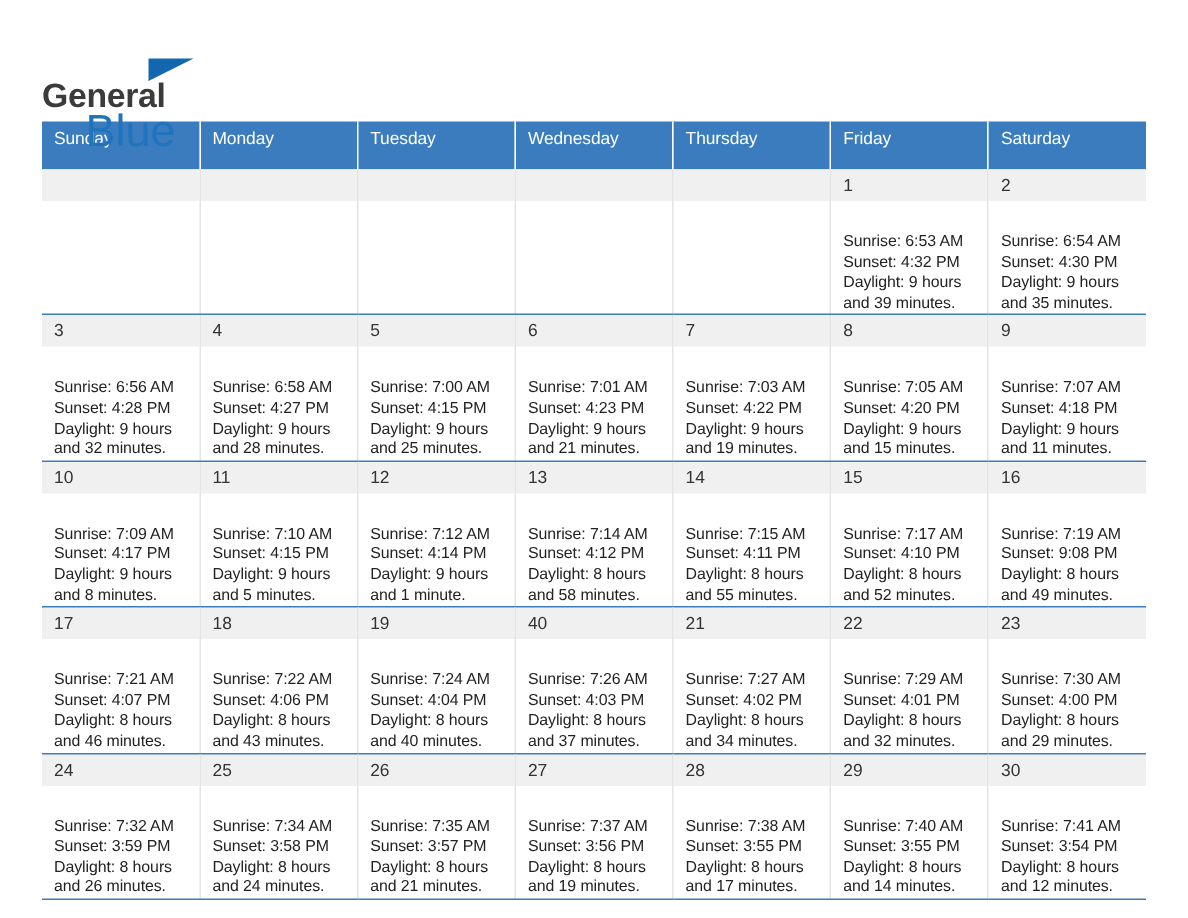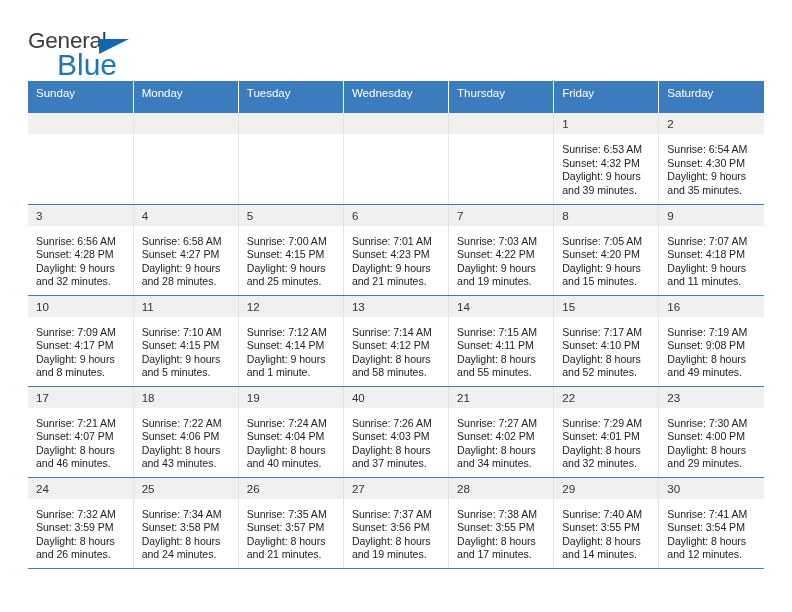--- a/index.html
+++ b/index.html
@@ -32,21 +32,22 @@
     position: relative;
     width: 115px;
     height: 46px;
     line-height: 1;
   }
   .logo-general {
     font-size: 22.5px;
     color: #3b3b3b;
     letter-spacing: -0.2px;
     display: block;
-    font-weight: 400;
+    font-weight: 700;
+    margin-top: 23px;
   }
   .logo-blue {
     font-size: 30px;
     color: #1f74bd;
     display: block;
     margin-top: -3px;
     margin-left: 29px;
     font-weight: 400;
   }
   .logo-tri {
@@ -111,21 +112,21 @@
     font-size: 11.6px;
     color: #333333;
     padding: 4px 0 4px 8px;
     height: 21px;
     line-height: 13px;
   }
   td.empty .daynum { background: #f0f0f0; }
   td.empty .lines { background: #ffffff; }
 
   .lines {
-    padding: 9px 7px 0 8px;
+    padding: 21px 7px 0 8px;
     font-size: 10.6px;
     line-height: 13.6px;
     color: #222222;
     letter-spacing: -0.05px;
   }
   .lines div { white-space: nowrap; }
 </style>
 </head>
 <body>
 

